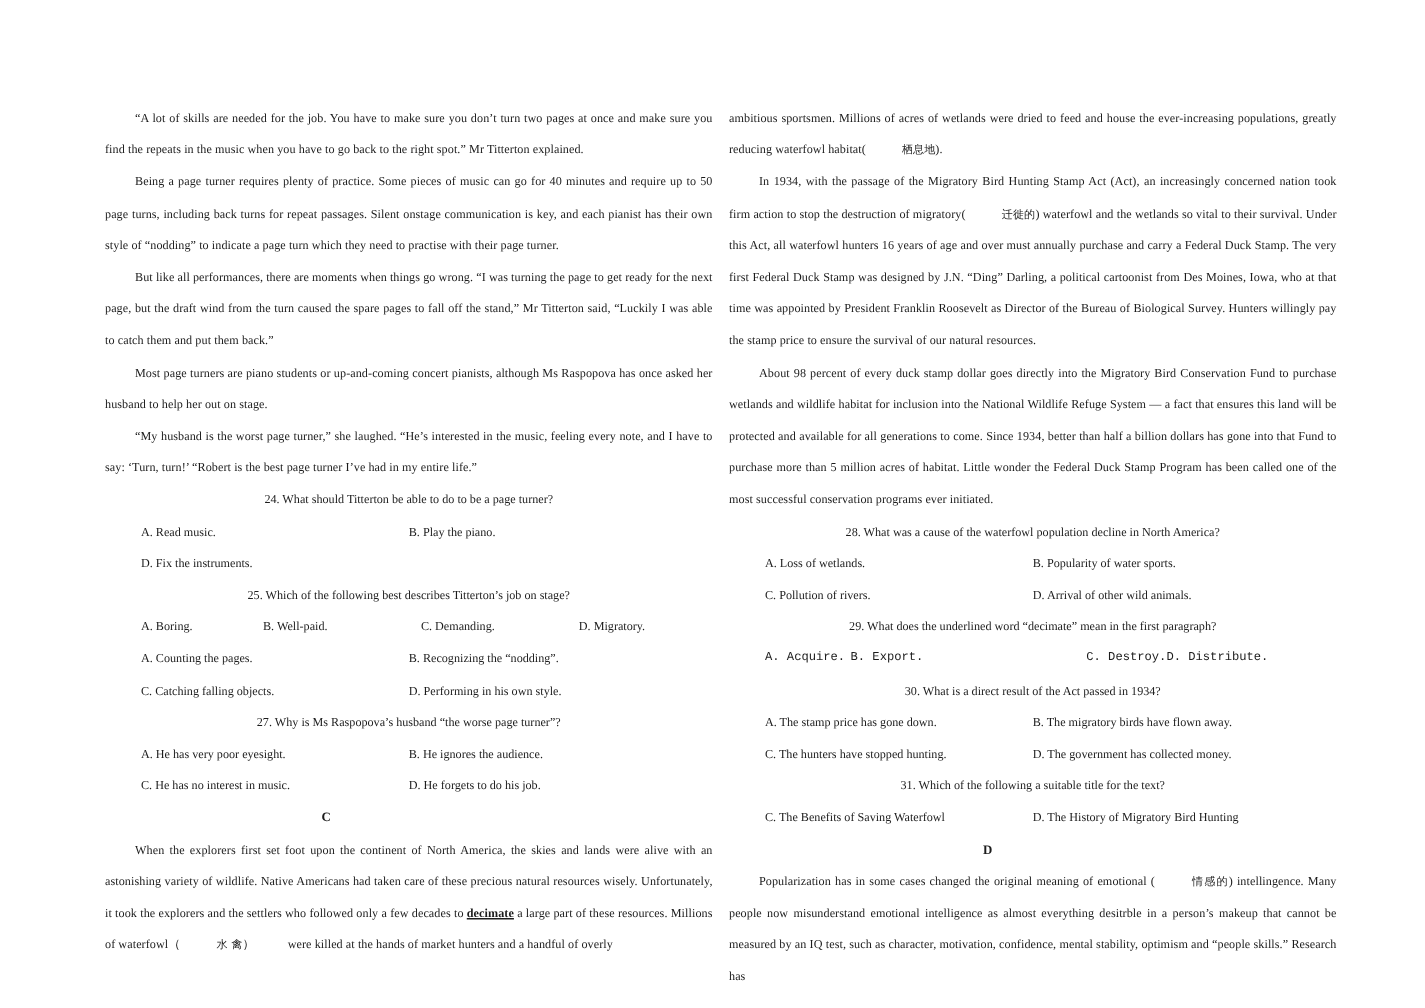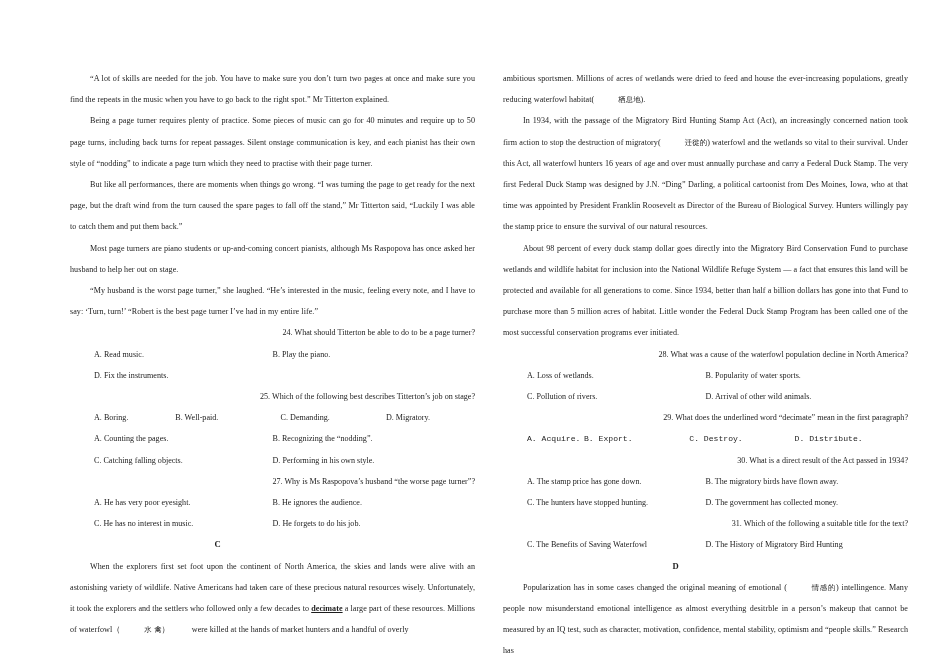--- a/index.html
+++ b/index.html
@@ -16,21 +16,21 @@
   }
   .page {
     position: relative;
     width: 950px;
     height: 672px;
     box-sizing: border-box;
     padding: 68px 52px 0 70px;
   }
   .columns {
     display: flex;
-    gap: 28px;
+    gap: 11px;
     align-items: flex-start;
   }
   .col {
     width: 405px;
     flex: 0 0 405px;
   }
 
   p.para {
     margin: 0 0 0 0;
     font-size: 8.1px;
@@ -39,42 +39,42 @@
     text-justify: inter-word;
     text-indent: 20px;
     letter-spacing: 0.05px;
   }
   p.para.noindent { text-indent: 0; }
 
   .qline {
     font-size: 8.1px;
     line-height: 21.2px;
     margin: 0;
-    text-align: right;
+    text-align: center;
   }
   .qline.stem { padding-left: 0; }
 
   .opts {
     display: flex;
     font-size: 8.1px;
     line-height: 21.2px;
     margin: 0;
   }
   .opts.two > div { width: 50%; box-sizing: border-box; }
   .opts.two > div:first-child { padding-left: 24px; }
   .opts.four > div { box-sizing: border-box; }
   .opts.four > div:nth-child(1) { width: 26%; padding-left: 24px; }
   .opts.four > div:nth-child(2) { width: 26%; }
   .opts.four > div:nth-child(3) { width: 26%; }
   .opts.four > div:nth-child(4) { width: 22%; }
 
   .opts.fourtight > div { box-sizing: border-box; font-family: Liberation Mono, monospace; }
   .opts.fourtight > div:nth-child(1) { width: 20%; padding-left: 24px; }
   .opts.fourtight > div:nth-child(2) { width: 26%; }
-  .opts.fourtight > div:nth-child(3) { width: 26%; }
+  .opts.fourtight > div:nth-child(3) { width: 26%; text-align: right; }
   .opts.fourtight > div:nth-child(4) { width: 28%; }
 
   .section-letter {
     font-size: 8.6px;
     font-weight: bold;
     text-align: center;
     line-height: 21.2px;
     margin: 0;
   }
   .section-letter.shift { padding-right: 110px; }

